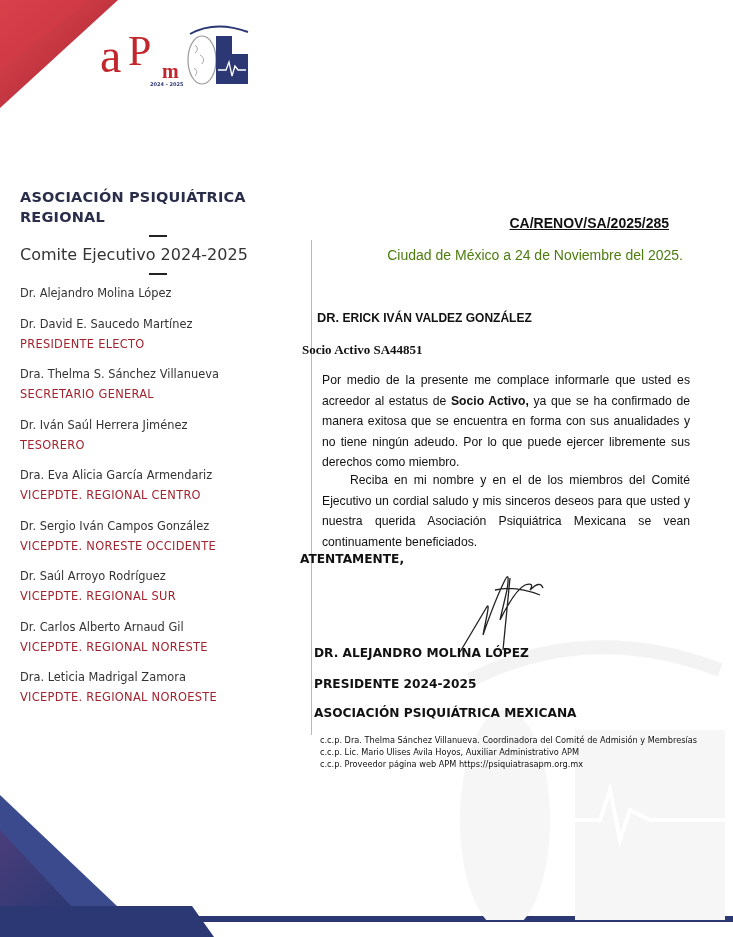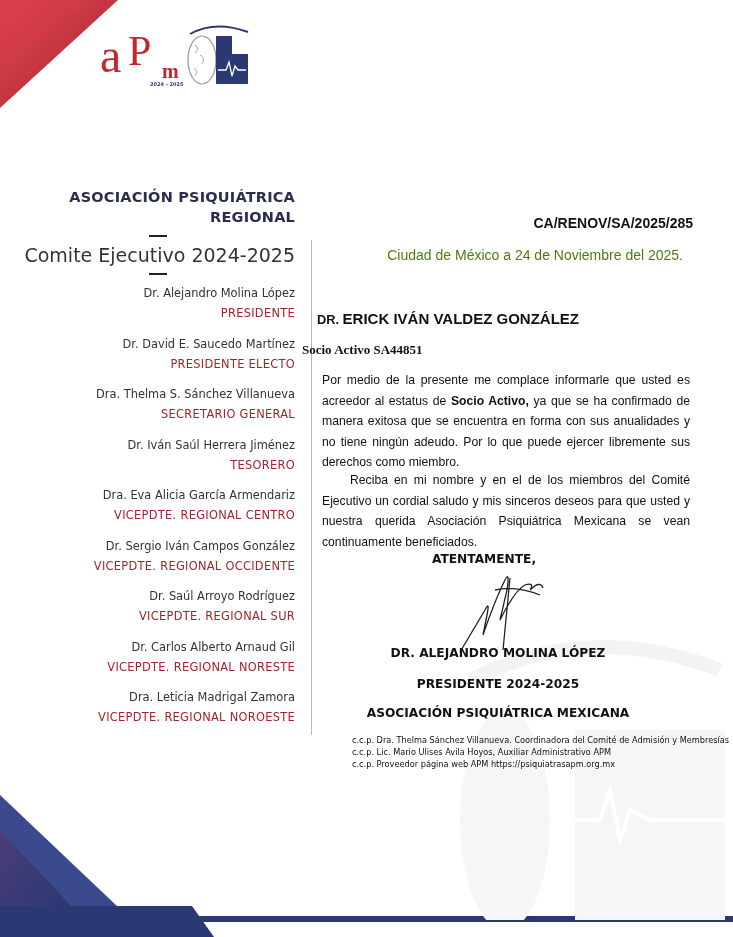--- a/index.html
+++ b/index.html
@@ -12,47 +12,47 @@
   .footer-line { position: absolute; left: 140px; top: 916px; width: 593px; height: 6px; background: #2c3873; }
 
   
   .watermark { position: absolute; left: 450px; top: 640px; width: 283px; height: 280px; opacity: 1; }
 
   
   .logo { position: absolute; left: 100px; top: 20px; width: 155px; height: 70px; }
   .logo-year { position: absolute; left: 150px; top: 81px; font-size: 5px; font-weight: bold; color: #2c3873; font-family: "DejaVu Sans", sans-serif; }
 
   
-  .left-col { position: absolute; left: 20px; top: 187px; width: 275px; text-align: right; font-family: "DejaVu Sans", sans-serif; }
+  .left-col { position: absolute; left: 20px; top: 187px; width: 275px; text-align: left; font-family: "DejaVu Sans", sans-serif; }
   .org-title { font-size: 14.5px; font-weight: bold; color: #2a2e4a; line-height: 20px; letter-spacing: 0.2px; }
   .dash { width: 18px; height: 2px; background: #222; margin: 8px auto 8px auto; }
-  .committee-title { font-size: 19px; color: #333; line-height: 20px; }
+  .committee-title { font-size: 16px; color: #333; line-height: 20px; }
   .members { margin-top: 4px; }
   .member { margin-bottom: 10.5px; }
   .member-name { font-size: 11.4px; color: #333; line-height: 20px; }
   .member-role { font-size: 11.4px; color: #a2232e; line-height: 20px; letter-spacing: 0.3px; }
 
   .divider { position: absolute; left: 311px; top: 240px; width: 1px; height: 495px; background: #b8b8b8; }
 
   
-  .ref { position: absolute; right: 40px; top: 215px; font-size: 14px; font-weight: bold; color: #111; }
+  .ref { position: absolute; right: 64px; top: 215px; font-size: 14px; font-weight: bold; color: #111; text-decoration: underline; }
   .date { position: absolute; right: 50px; top: 247px; font-size: 14px; color: #4d7c0f; }
   .recipient { position: absolute; left: 317px; top: 310px; font-size: 12.8px; font-weight: bold; }
-  .recipient .small { font-size: 15px; }
+  .recipient .small { font-size: 12px; }
   .socio { position: absolute; left: 302px; top: 342px; font-size: 13px; font-weight: bold; font-family: "Liberation Serif", serif; }
   .para { position: absolute; left: 314px; width: 368px; font-size: 13.3px; line-height: 20.5px; text-align: justify; font-family: Liberation Sans, sans-serif; color: #111; font-size: 12.2px; margin-left: 8px; }
   .para1 { top: 370px; }
   .para2 { top: 470px; text-indent: 28px; }
-  .closing { position: absolute; left: 314px; width: 368px; text-align: center; font-weight: bold; font-family: "DejaVu Sans", sans-serif; font-size: 12.2px; color: #111; }
+  .closing { position: absolute; left: 314px; width: 368px; text-align: left; font-weight: bold; font-family: "DejaVu Sans", sans-serif; font-size: 12.2px; color: #111; }
   .closing1 { top: 552px; left: 300px; }
   .signer { top: 646px; }
   .signer-title { top: 677px; }
   .signer-org { top: 706px; }
   .signature { position: absolute; left: 455px; top: 560px; width: 90px; height: 95px; }
-  .ccp { position: absolute; left: 320px; top: 734px; font-size: 8.2px; line-height: 12px; font-family: "DejaVu Sans", sans-serif; color: #111; margin-left: 32px; }
+  .ccp { position: absolute; left: 320px; top: 734px; font-size: 8.2px; line-height: 12px; font-family: "DejaVu Sans", sans-serif; color: #111; }
 </style>
 </head>
 <body>
 
 <svg class="corner-tl" viewBox="0 0 120 110">
   <defs>
     <linearGradient id="rg" x1="0" y1="0" x2="1" y2="1">
       <stop offset="0" stop-color="#e04a55"></stop>
       <stop offset="1" stop-color="#a51f2a"></stop>
     </linearGradient>
@@ -97,41 +97,40 @@
   <div class="org-title">
     <div>ASOCIACIÓN PSIQUIÁTRICA</div>
     <div>REGIONAL</div>
   </div>
   <div class="dash"></div>
   <div class="committee-title">Comite Ejecutivo 2024-2025</div>
   <div class="dash"></div>
   <div class="members">
     <div class="member">
       <div class="member-name">Dr. Alejandro Molina López</div>
-      <div class="member-role">PRESIDENTE</div>
     </div>
     <div class="member">
       <div class="member-name">Dr. David E. Saucedo Martínez</div>
       <div class="member-role">PRESIDENTE ELECTO</div>
     </div>
     <div class="member">
       <div class="member-name">Dra. Thelma S. Sánchez Villanueva</div>
       <div class="member-role">SECRETARIO GENERAL</div>
     </div>
     <div class="member">
       <div class="member-name">Dr. Iván Saúl Herrera Jiménez</div>
       <div class="member-role">TESORERO</div>
     </div>
     <div class="member">
       <div class="member-name">Dra. Eva Alicia García Armendariz</div>
       <div class="member-role">VICEPDTE. REGIONAL CENTRO</div>
     </div>
     <div class="member">
       <div class="member-name">Dr. Sergio Iván Campos González</div>
-      <div class="member-role">VICEPDTE. REGIONAL OCCIDENTE</div>
+      <div class="member-role">VICEPDTE. NORESTE OCCIDENTE</div>
     </div>
     <div class="member">
       <div class="member-name">Dr. Saúl Arroyo Rodríguez</div>
       <div class="member-role">VICEPDTE. REGIONAL SUR</div>
     </div>
     <div class="member">
       <div class="member-name">Dr. Carlos Alberto Arnaud Gil</div>
       <div class="member-role">VICEPDTE. REGIONAL NORESTE</div>
     </div>
     <div class="member">

